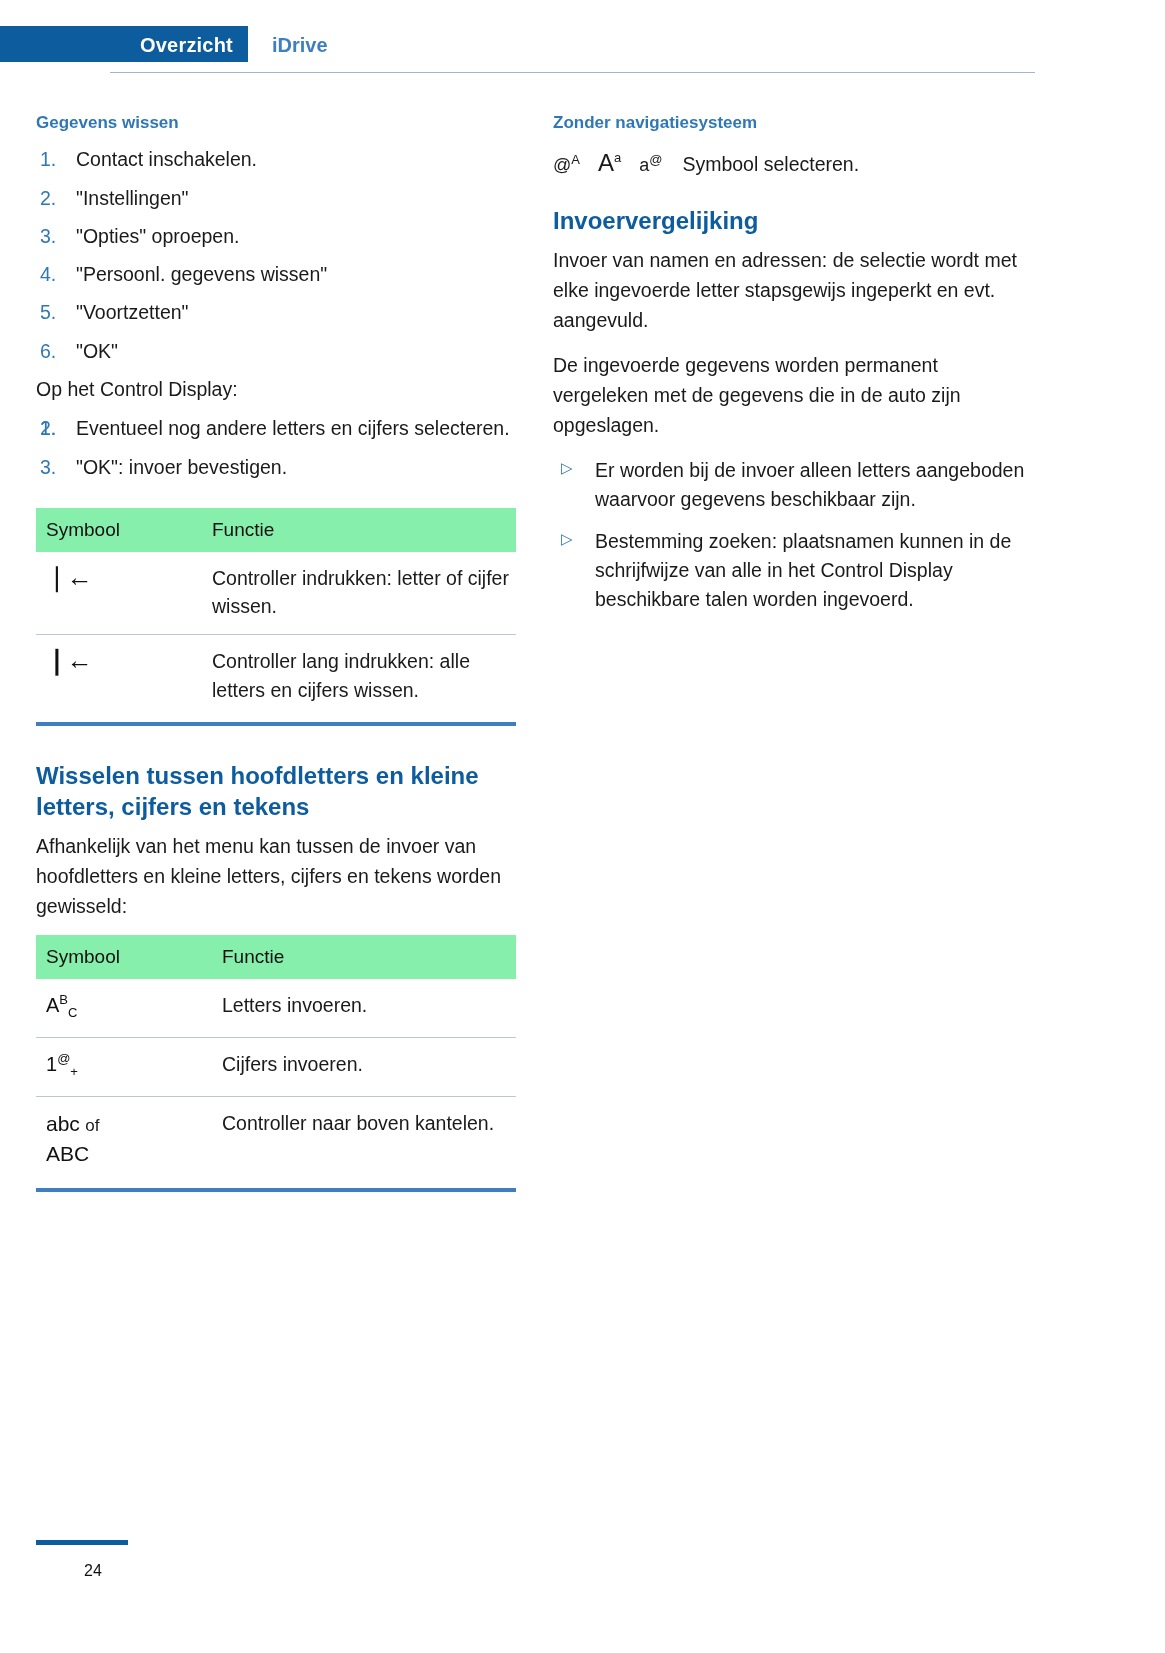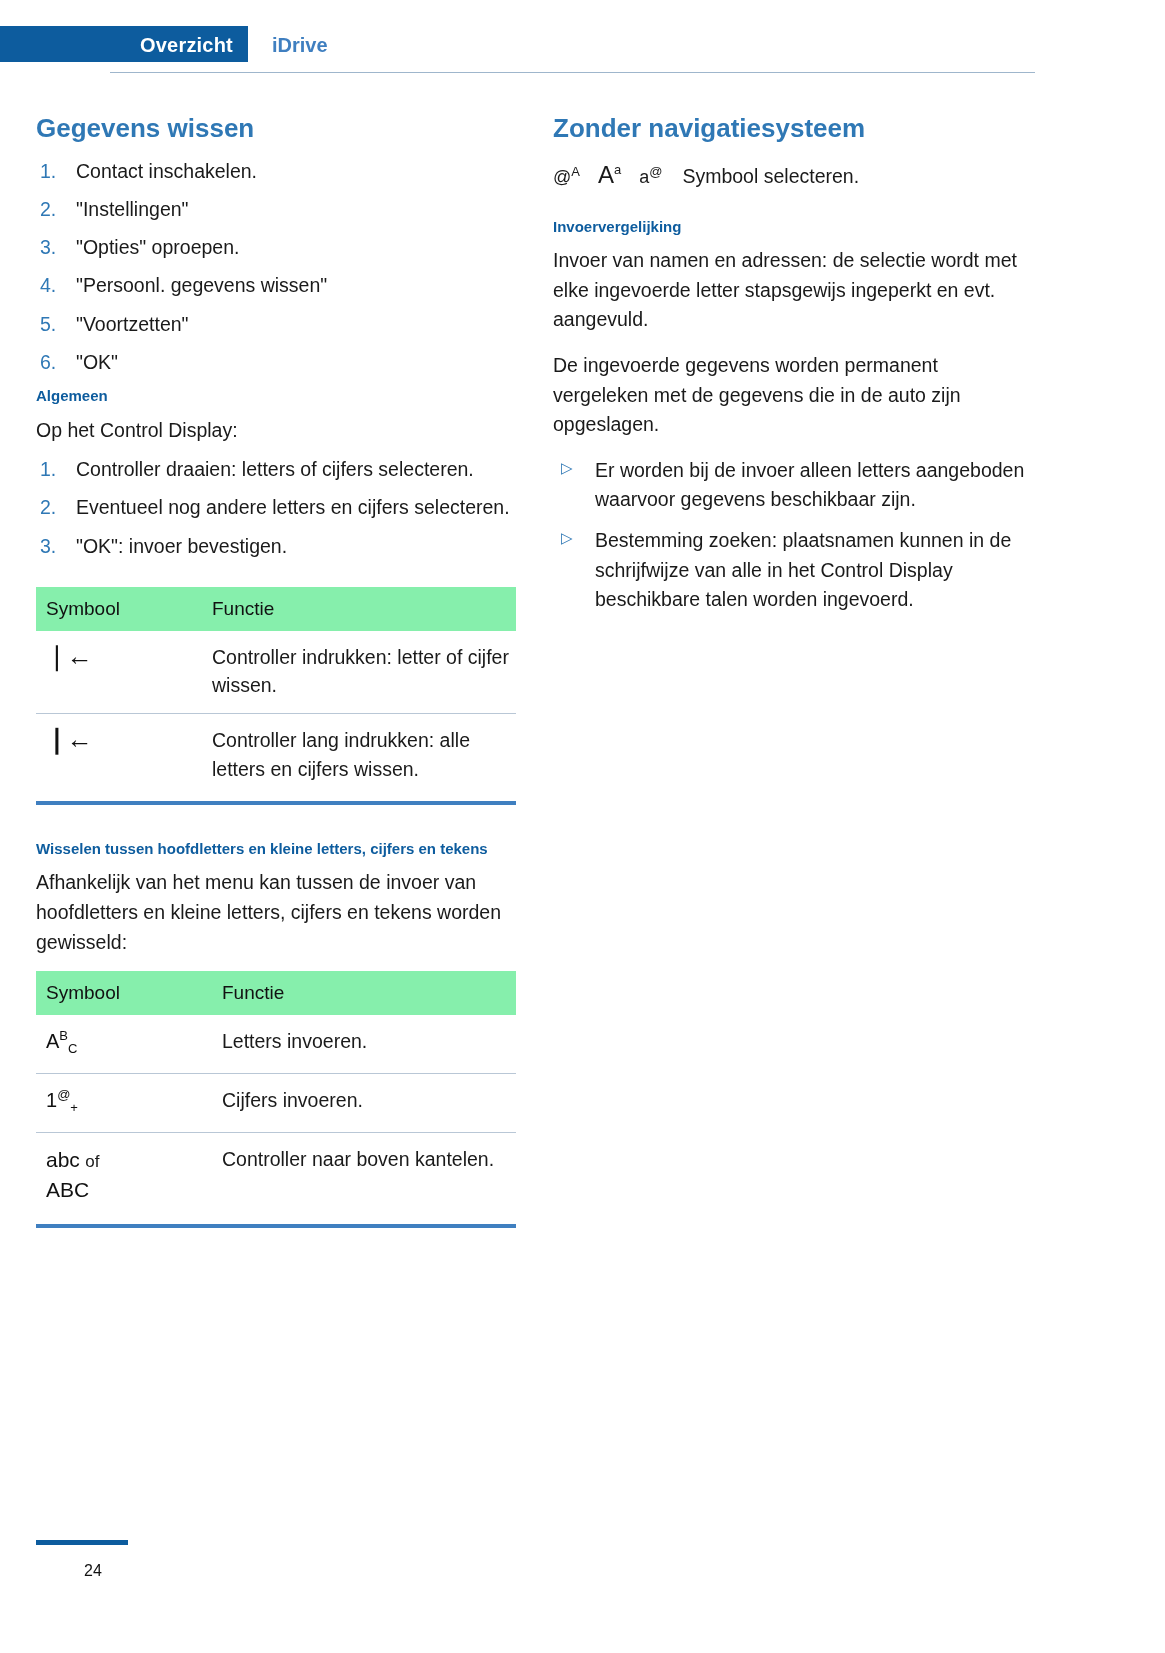--- a/index.html
+++ b/index.html
@@ -66,35 +66,35 @@
     width: 480px;
   }
   .col-right {
     position: absolute;
     top: 112px;
     left: 553px;
     width: 482px;
   }
 
   h2.section-blue {
-    font-size: 26px;
+    font-size: 17px;
     color: #2f78b5;
     font-weight: bold;
     margin: 0 0 12px 0;
     line-height: 1.25;
   }
   h1.chapter {
     font-size: 30px;
     color: #0d5c9e;
     font-weight: bold;
     margin: 54px 0 22px 0;
     line-height: 1.2;
   }
   h2.sub-blue {
-    font-size: 15px;
+    font-size: 24px;
     color: #0d5c9e;
     font-weight: bold;
     margin: 0 0 10px 0;
     line-height: 1.3;
   }
   p.body {
     font-size: 19.5px;
     line-height: 1.52;
     margin: 0 0 16px 0;
     color: #1a1a1a;
@@ -237,25 +237,24 @@
   <ol class="steps">
     <li><span class="num">1.</span><span>Contact inschakelen.</span></li>
     <li><span class="num">2.</span><span>"Instellingen"</span></li>
     <li><span class="num">3.</span><span>"Opties" oproepen.</span></li>
     <li><span class="num">4.</span><span>"Persoonl. gegevens wissen"</span></li>
     <li><span class="num">5.</span><span>"Voortzetten"</span></li>
     <li><span class="num">6.</span><span>"OK"</span></li>
   </ol>
 
 
-  <h2 class="sub-blue">Algemeen</h2>
   <p class="body tight">Op het Control Display:</p>
 
   <ol class="steps" style="margin-bottom:26px;">
-    <li><span class="num">1.</span><span>Controller draaien: letters of cijfers selecteren.</span></li>
+    <li><span class="num">1.</span></li>
     <li><span class="num">2.</span><span>Eventueel nog andere letters en cijfers selecteren.</span></li>
     <li><span class="num">3.</span><span>"OK": invoer bevestigen.</span></li>
   </ol>
 
   <table class="symtab">
     <thead>
       <tr>
         <th class="col-sym">Symbool</th>
         <th>Functie</th>
       </tr>

